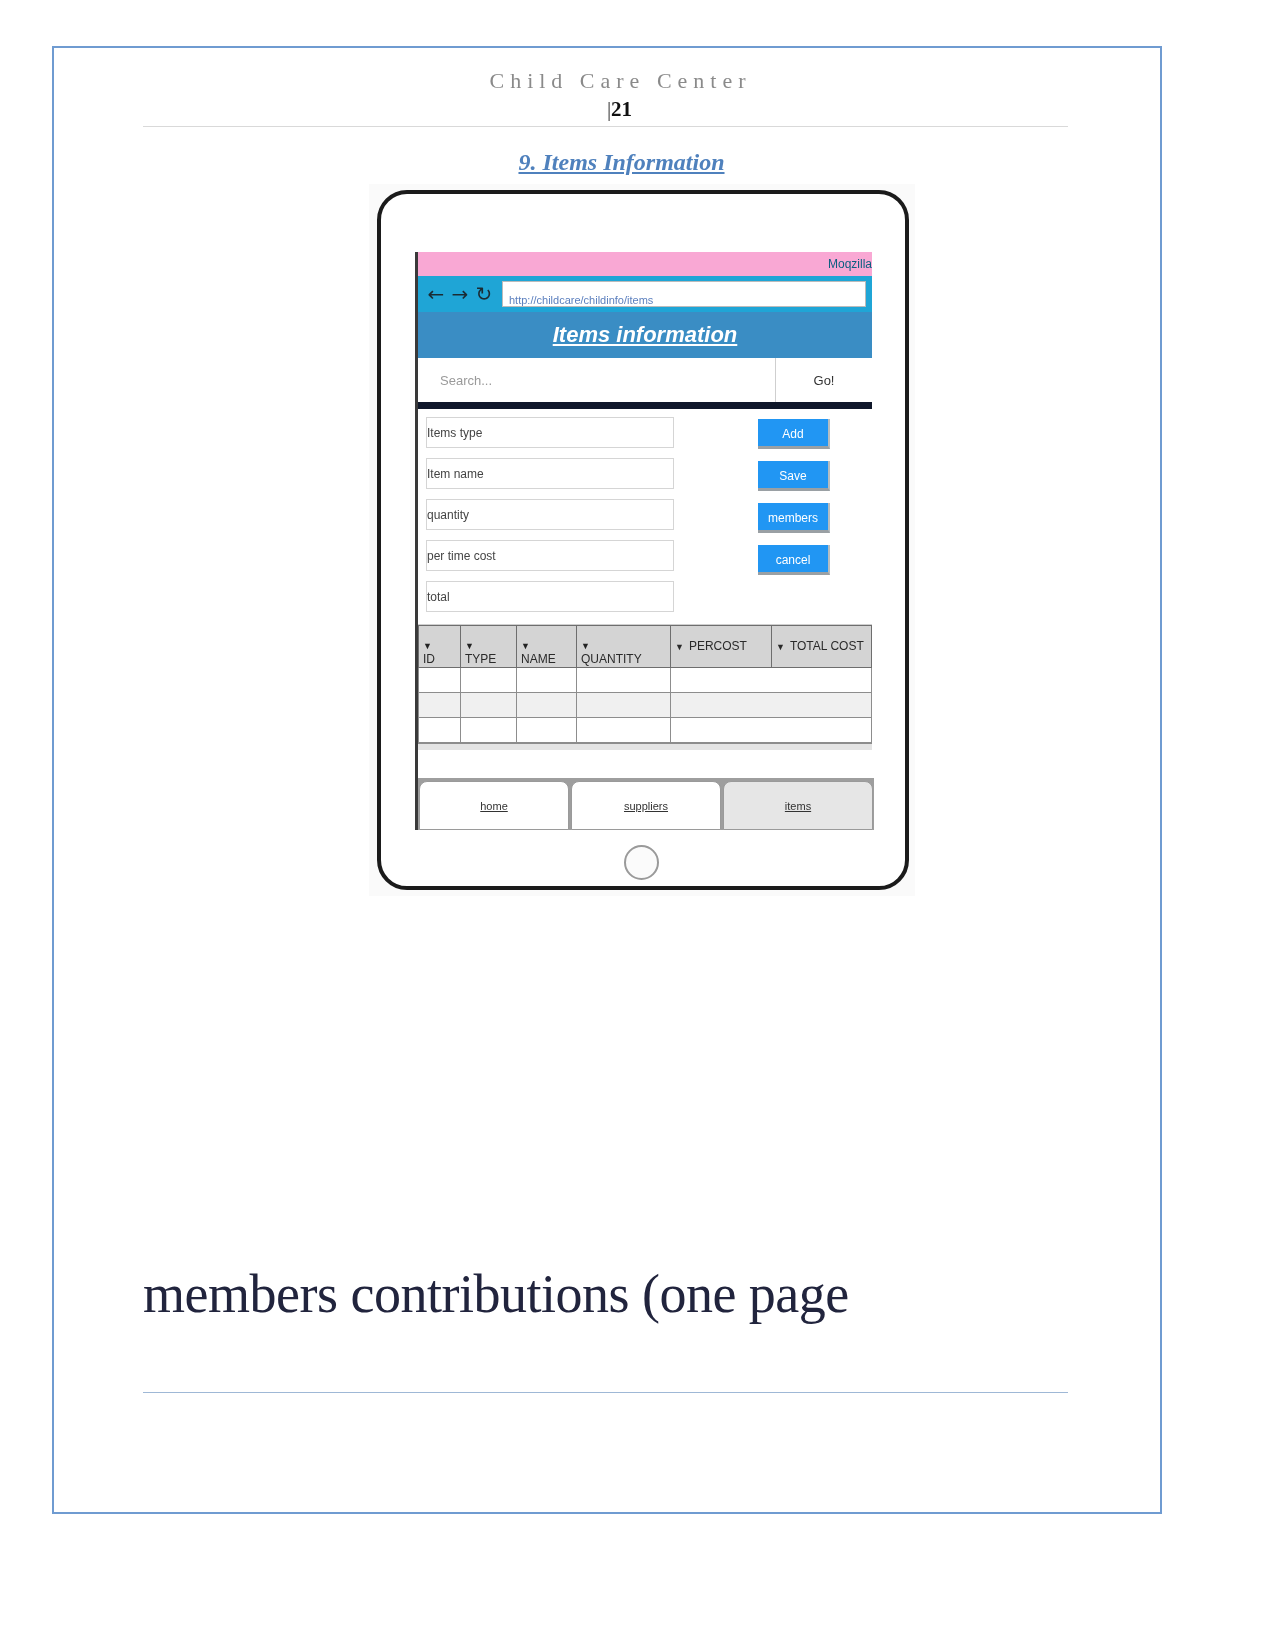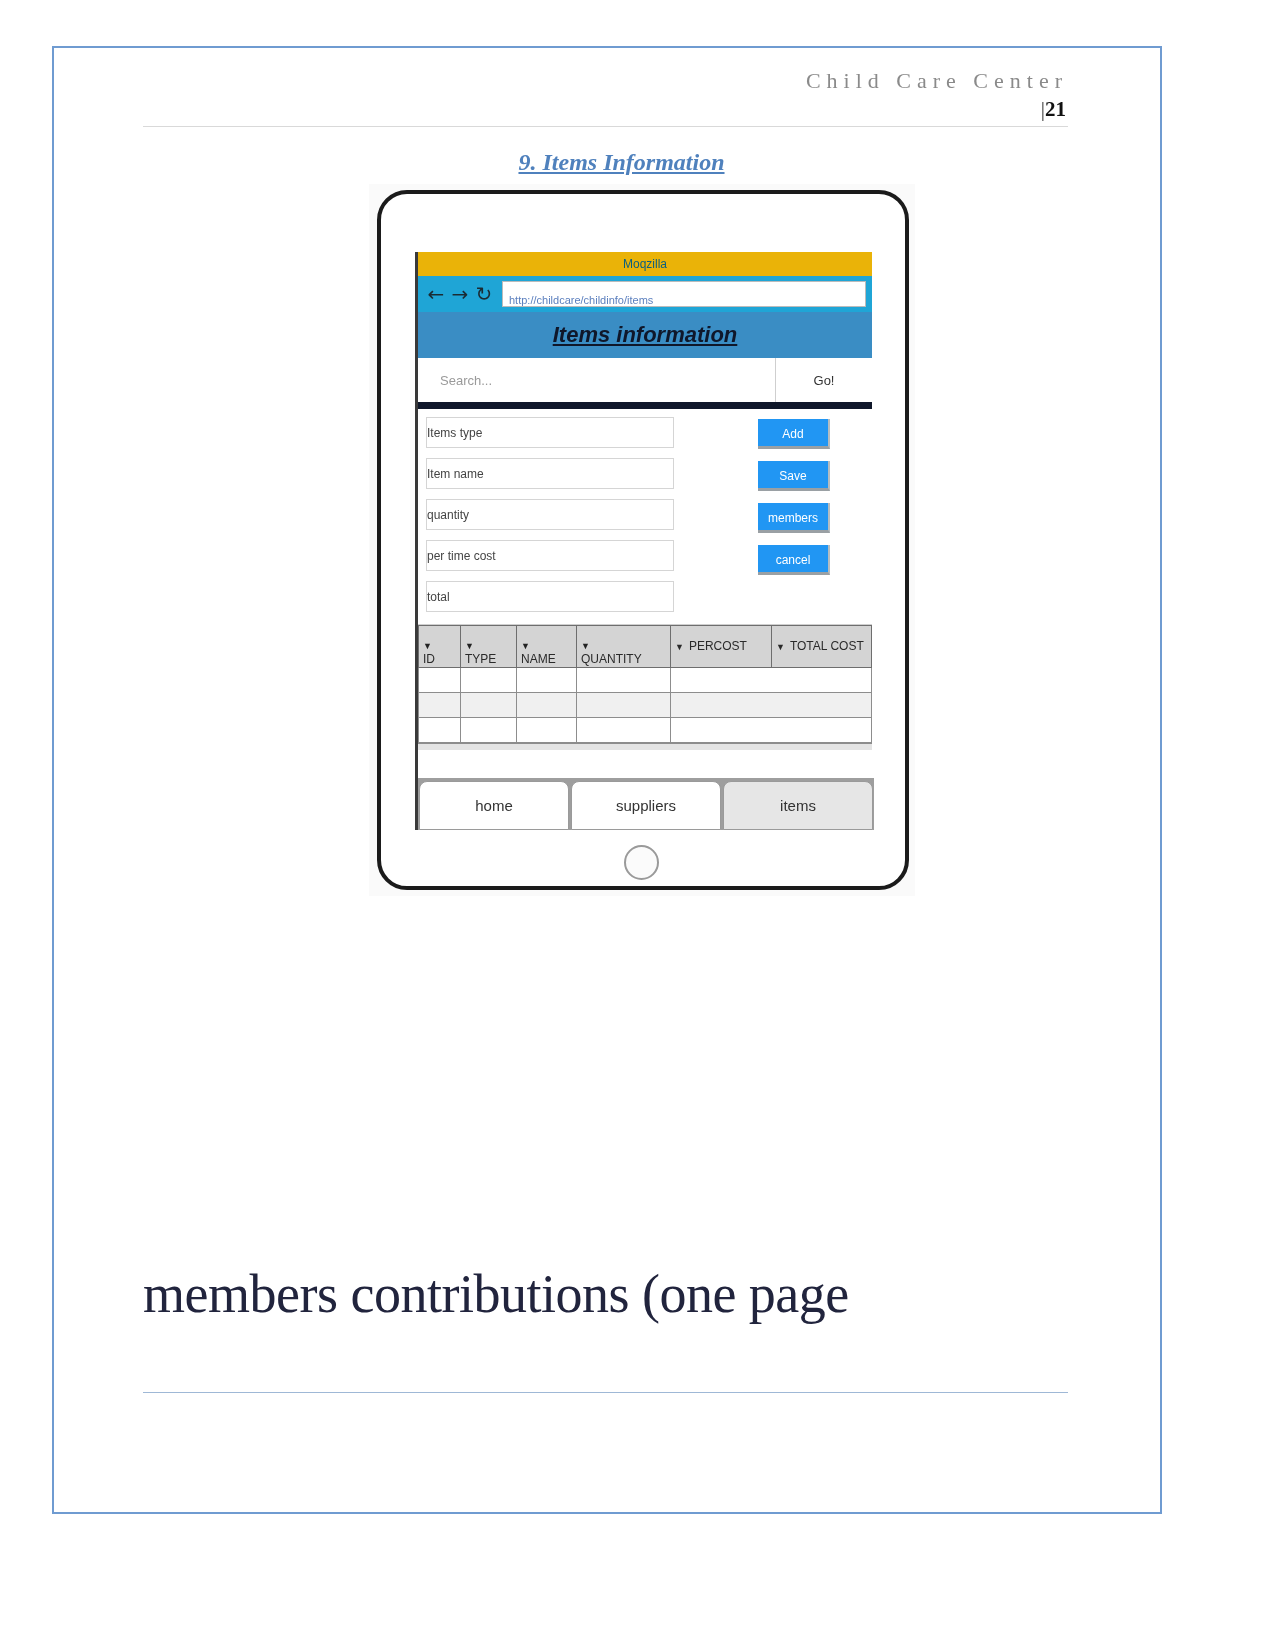--- a/index.html
+++ b/index.html
@@ -22,24 +22,24 @@
     top: 46px;
     width: 1110px;
     height: 1468px;
     border: 2px solid #6f9bd1;
     box-sizing: border-box;
   }
 
   
   .doc-header {
     position: absolute;
-    left: 143px;
+    left: 158px;
     top: 66px;
     width: 925px;
-    text-align: right;
+    text-align: center;
   }
   .doc-header-title {
     font-family: "Liberation Serif", serif;
     font-size: 22px;
     color: #8a8a8a;
     letter-spacing: 6px;
     line-height: 30px;
     display: block;
   }
   .doc-header-page {
@@ -120,25 +120,25 @@
     left: 415px;
     top: 252px;
     width: 457px;
     height: 572px;
     background: #ffffff;
     border-left: 3px solid #3a3a3a;
     box-sizing: border-box;
   }
   .browser-titlebar {
     height: 24px;
-    background: #eab308;
+    background: #f9a8d4;
     color: #0b5f80;
     font-family: "Liberation Sans", sans-serif;
     font-size: 12px;
-    text-align: center;
+    text-align: right;
     line-height: 24px;
   }
   .browser-navbar {
     height: 36px;
     background: #1fa5d6;
     display: flex;
     align-items: center;
     padding: 0 6px;
     box-sizing: border-box;
   }
@@ -171,21 +171,21 @@
     background: #3a8dc4;
     display: flex;
     align-items: center;
     justify-content: center;
   }
   .app-header span {
     font-family: "Liberation Sans", sans-serif;
     font-size: 22px;
     font-weight: bold;
     font-style: italic;
-    color: #0f172a;
+    color: #ffffff;
     text-decoration: underline;
     text-align: right;
   }
 
   
   .search-row {
     height: 44px;
     display: flex;
     border-bottom: 7px solid #0f172a;
     background: #ffffff;
@@ -310,23 +310,24 @@
   .tab {
     flex: 1;
     margin: 0 1px;
     background: #ffffff;
     border: 1px solid #9a9a9a;
     border-radius: 8px 8px 0 0;
     display: flex;
     align-items: center;
     justify-content: center;
     font-family: "Liberation Sans", sans-serif;
-    font-size: 15px;
+    font-size: 11px;
     color: #333333;
     cursor: pointer;
+    text-decoration: underline;
   }
   .tab.active { background: #e6e6e6; }
 
   
   .section-heading {
     position: absolute;
     left: 143px;
     top: 1263px;
     width: 925px;
   }

